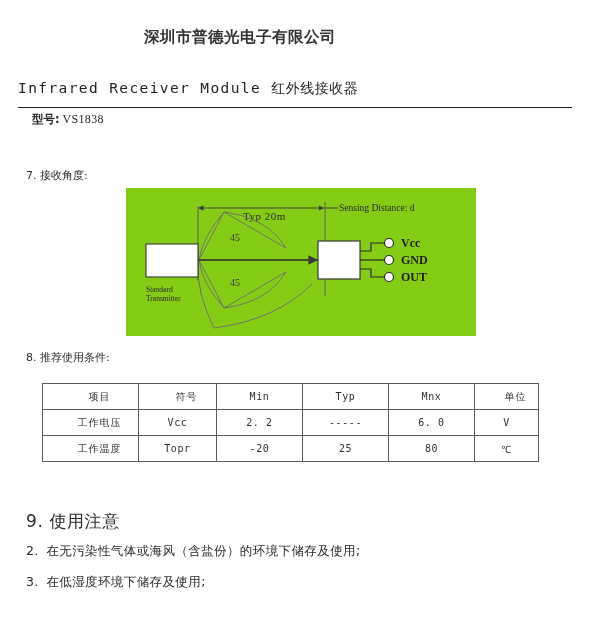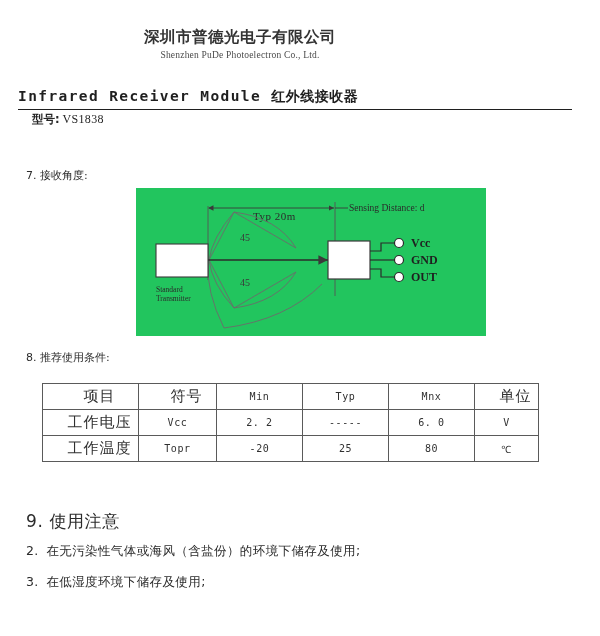--- a/index.html
+++ b/index.html
@@ -37,26 +37,25 @@
     font-size: 9.5px;
     color: #4a4a4a;
     letter-spacing: 0.2px;
     line-height: 13px;
     margin-top: 2px;
   }
 
   
   .doc-title-wrap {
     position: absolute;
-    top: 88px;
+    top: 80px;
     left: 18px;
     width: 554px;
     border-bottom: 1.6px solid #1f1f1f;
-    padding-bottom: 3px;
-    font-weight: bold;
+    padding-bottom: 9px;
   }
   .doc-title {
     font-family: "DejaVu Sans Mono", "Liberation Mono", monospace;
     font-size: 14.5px;
     letter-spacing: 1.4px;
     color: #1f1f1f;
     white-space: nowrap;
   }
   .doc-title .cn {
     font-family: "DejaVu Sans", "Liberation Sans", sans-serif;
@@ -96,24 +95,24 @@
   #sec9 {
     top: 510px; left: 26px;
     font-size: 17px;
     letter-spacing: 0.6px;
   }
 
   
   .diagram {
     position: absolute;
     top: 188px;
-    left: 136px;
+    left: 126px;
     width: 350px;
     height: 148px;
-    background: #22c55e;
+    background: #84cc16;
   }
   .diagram svg { display: block; }
 
   
   .spec-table-wrap {
     position: absolute;
     top: 383px;
     left: 42px;
     width: 496px;
   }
@@ -128,21 +127,21 @@
     text-align: center;
     vertical-align: middle;
     font-family: "DejaVu Sans Mono", "Liberation Mono", monospace;
     font-size: 10px;
     color: #303030;
     letter-spacing: 0.6px;
     padding: 0 2px;
   }
   table.spec td.cn {
     font-family: Liberation Sans, sans-serif;
-    font-size: 15px;
+    font-size: 10px;
     letter-spacing: 1px;
     padding-left: 20px;
   }
   table.spec col.c0 { width: 96px; }
   table.spec col.c1 { width: 78px; }
   table.spec col.c2 { width: 86px; }
   table.spec col.c3 { width: 86px; }
   table.spec col.c4 { width: 86px; }
   table.spec col.c5 { width: 64px; }
 
@@ -170,21 +169,20 @@
     opacity: 0.18;
     overflow: hidden;
     height: 10px;
   }
 </style>
 </head>
 <body>
 
 <div class="company-header">
   <div class="company-cn">深圳市普德光电子有限公司</div>
-  <div class="company-en">Shenzhen PuDe Photoelectron Co., Ltd.</div>
 </div>
 
 <div class="doc-title-wrap">
   <div class="doc-title">
     <span>Infrared Receiver Module</span>
     <span class="cn">红外线接收器</span>
   </div>
 </div>
 
 <div class="model-line">

